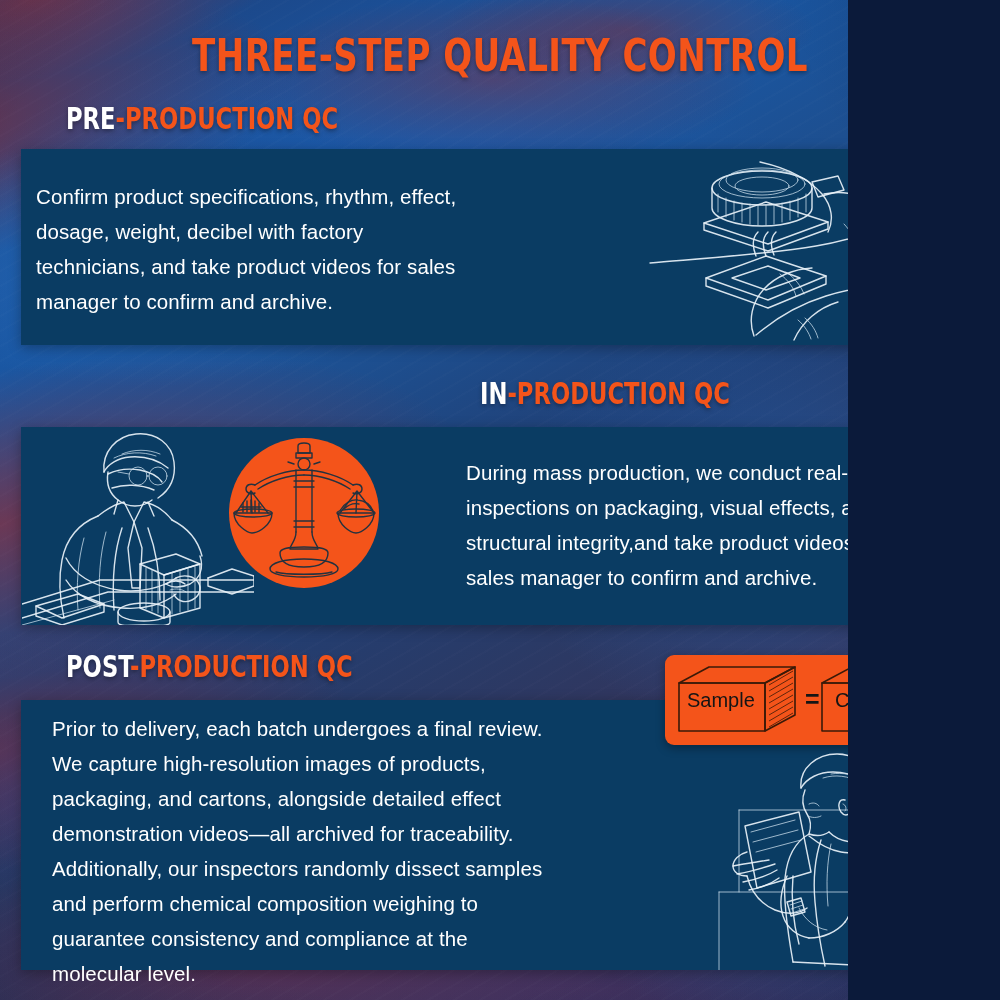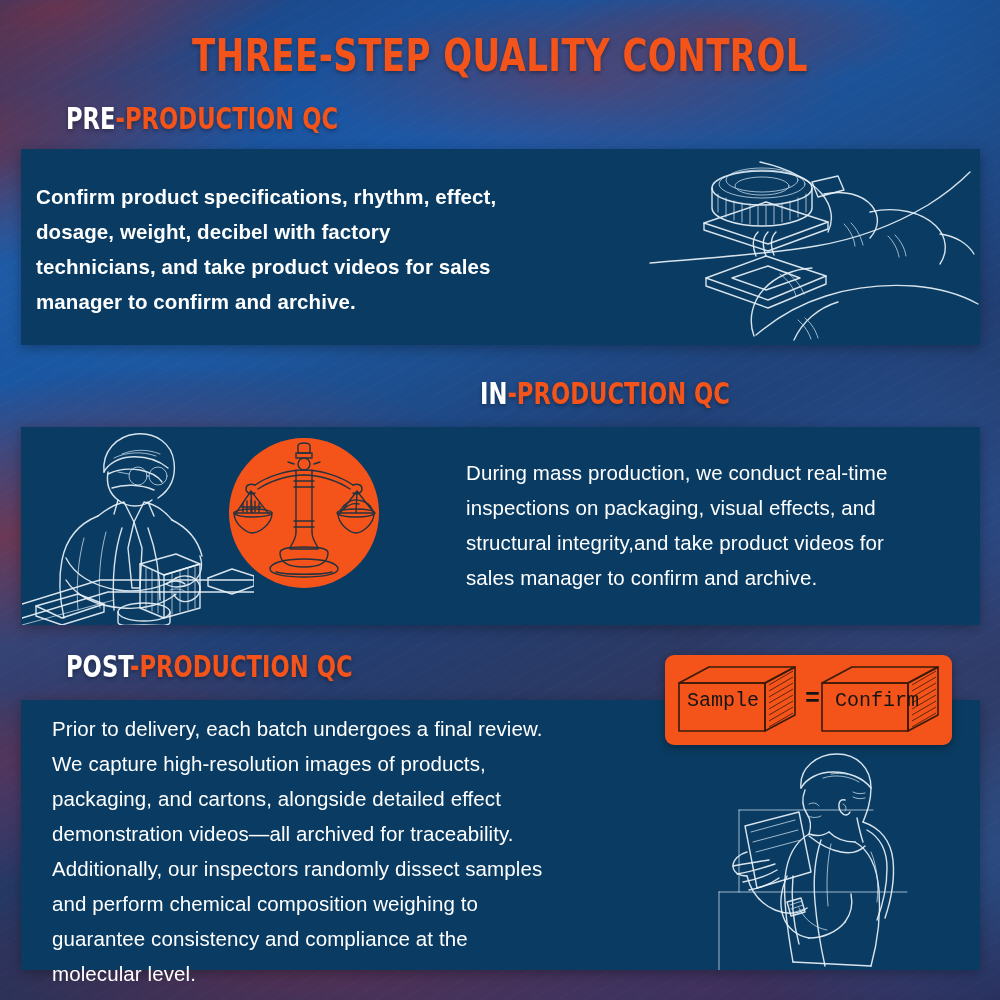--- a/index.html
+++ b/index.html
@@ -2,21 +2,21 @@
 <html><head>
 <meta charset="utf-8">
 <style>
   html, body {
     margin: 0;
     padding: 0;
     background: #0b1a3a;
   }
   #poster {
     position: relative;
-    width: 1000px;
+    width: 848px;
     height: 1000px;
     overflow: hidden;
     font-family: "Liberation Sans", sans-serif;
     background: #173a72;
   }
   
   .bg-layer {
     position: absolute;
     inset: 0;
     pointer-events: none;
@@ -117,21 +117,21 @@
 
   .body-text {
     position: absolute;
     color: #ffffff;
     font-size: 20.5px;
     line-height: 35px;
     letter-spacing: .1px;
     white-space: pre-line;
     font-family: "Liberation Sans", sans-serif;
   }
-  #body1 { left: 36px; top: 179px; width: 560px; font-weight: bold; }
+  #body1 { left: 36px; top: 179px; width: 560px; }
   #body2 { left: 452px; top: 455px; width: 528px; margin-left: 14px; }
   #body3 { left: 52px; top: 711px; width: 630px; }
 
   
   .art { position: absolute; }
   #art-hand   { left: 648px; top: 150px;  width: 332px; height: 195px; }
   #art-worker { left: 22px;  top: 428px;  width: 232px; height: 197px; }
   #art-scale  { left: 228px; top: 437px;  width: 152px; height: 152px; }
   #art-insp   { left: 695px; top: 748px;  width: 290px; height: 222px; }
 
@@ -151,21 +151,21 @@
     box-shadow: 0 3px 10px rgba(0,0,0,.35);
   }
   #badge .boxes {
     position: absolute;
     inset: 0;
   }
   .badge-label {
     position: absolute;
     color: #151515;
     font-size: 20px;
-    font-family: Liberation Mono, monospace;
+    font-family: Liberation Sans, sans-serif;
     white-space: nowrap;
     text-align: center;
   }
   #lbl-sample  { left: 22px;  top: 34px; }
   #lbl-equals  { left: 140px; top: 30px; font-size: 25px; font-weight: 700; }
   #lbl-product { left: 170px; top: 34px; }
 </style>
 </head>
 <body>
 

